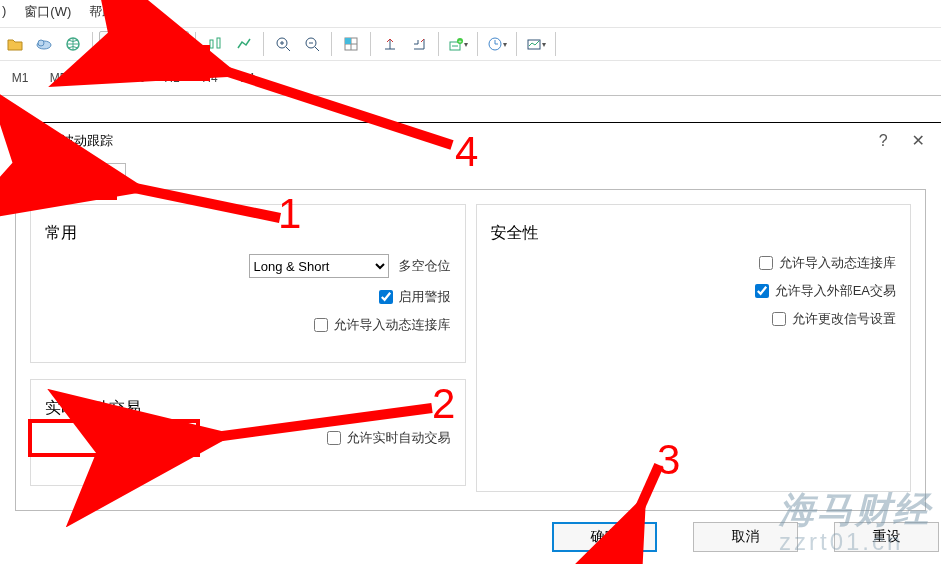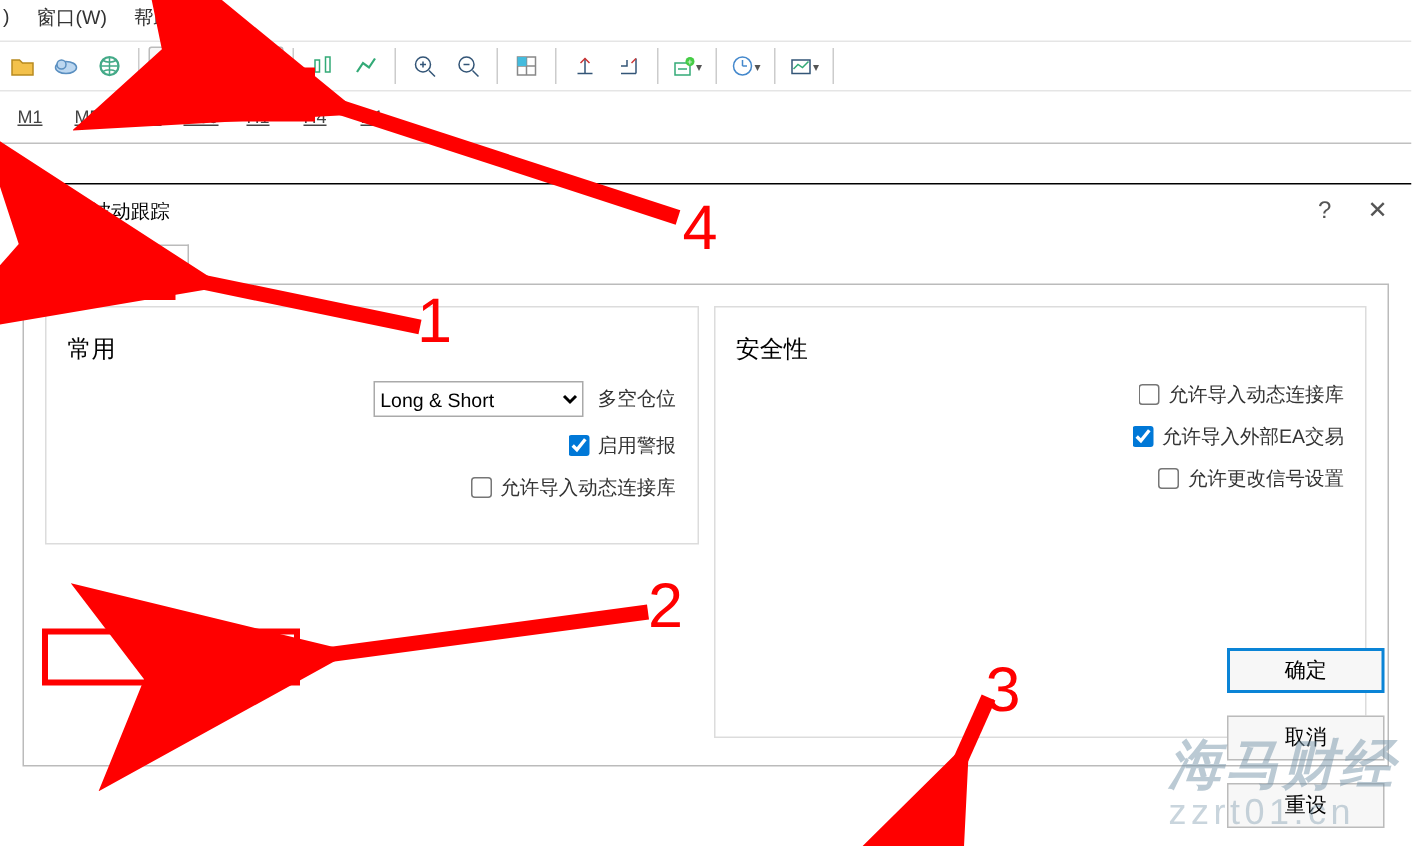--- a/index.html
+++ b/index.html
@@ -7,40 +7,40 @@
 
 .menubar { display: flex; gap: 18px; padding: 3px 2px 6px 2px; font-size: 13px; color: #333; }
 .menubar span { cursor: default; }
 
 .toolbar { display: flex; align-items: center; gap: 3px; padding: 3px 2px; border-top: 1px solid #e5e5e5; border-bottom: 1px solid #e5e5e5; }
 .tbtn { width: 26px; height: 26px; display: flex; align-items: center; justify-content: center; border: 1px solid transparent; background: #fff; font-size: 14px; cursor: pointer; }
 .tsep { width: 1px; height: 24px; background: #ccc; margin: 0 3px; }
 .autotrade { display: flex; align-items: center; gap: 4px; height: 26px; padding: 0 8px; border: 1px solid #bbb; border-radius: 2px; background: #f8f8f8; font-size: 13px; cursor: pointer; }
 
 .timebar { display: flex; gap: 2px; padding: 6px 2px; border-bottom: 1px solid #c0c0c0; }
-.tf { width: 36px; text-align: center; font-size: 12px; color: #444; padding: 3px 0; border: 1px solid transparent; cursor: pointer; text-decoration: underline; }
+.tf { width: 36px; text-align: center; font-size: 12px; color: #444; padding: 3px 0; border: 1px solid transparent; cursor: pointer; }
 
 .dialog { position: absolute; left: 0; top: 122px; width: 941px; height: 442px; background: #fff; border-top: 1px solid #000; }
 .dlg-title { display: flex; align-items: center; justify-content: space-between; padding: 9px 16px 9px 12px; font-size: 13px; gap: 34px; }
 .dlg-title .r { display: flex; gap: 24px; font-size: 16px; color: #555; }
 .dlg-title .r span { cursor: pointer; line-height: 1; }
 
 .tabrow { display: flex; align-items: flex-end; padding: 0 14px; font-size: 13px; height: 30px; }
 .tab { padding: 4px 14px; border: 1px solid transparent; border-bottom: none; cursor: pointer; color: #333; }
 .tab.active { border-color: #bbb; background: #fff; position: relative; top: 1px; }
 
 .panel { border: 1px solid #bbb; margin: 0 15px; height: 322px; padding: 14px 14px; display: flex; gap: 10px; }
 .col { flex: 1; position: relative; }
 .group { border: 1px solid #dcdcdc; padding: 18px 14px 18px 14px; position: relative; margin-bottom: 16px; }
 .row { display: flex; align-items: center; gap: 10px; margin: 10px 0; font-size: 13px; color: #333; justify-content: flex-end; }
 select.combo { width: 140px; height: 24px; font-size: 13px; border: 1px solid #aaa; background: #fff; }
 .chk { display: inline-flex; align-items: center; gap: 6px; cursor: pointer; }
 .chk input { width: 14px; height: 14px; accent-color: #0078d7; cursor: pointer; }
 
-.btnrow { position: absolute; right: 18px; bottom: 12px; display: flex; gap: 15px; align-items: center; flex-direction: column; }
+.btnrow { position: absolute; right: 2px; bottom: 12px; display: flex; gap: 36px; align-items: center; }
 .dbtn { width: 105px; height: 30px; font-size: 14px; background: #f7f7f7; border: 1px solid #bbb; cursor: pointer; }
 .dbtn.primary { border: 2px solid #0a84d6; }
 
 
 .redbox { position: absolute; border: 4px solid #f00; pointer-events: none; z-index: 50; }
 .rednum { position: absolute; color: #f00; font-size: 42px; font-weight: 400; font-family: Arial, sans-serif; z-index: 60; pointer-events: none; }
 svg.anno { position: absolute; left: 0; top: 0; pointer-events: none; z-index: 55; }
 
 .watermark { position: absolute; right: 10px; bottom: 10px; color: rgba(120,150,170,0.5); font-size: 36px; font-style: italic; font-weight: bold; letter-spacing: 2px; pointer-events: none; z-index: 70; line-height: 1.05; }
 .watermark small { display: block; font-size: 24px; letter-spacing: 3px; opacity: 0.8; font-style: normal; font-weight: normal; }
@@ -204,20 +204,29 @@
           </label>
         </div>
         <div class="row" style="margin-left:24px;">
           <label class="chk">
             <input type="checkbox" style="">
             <span>允许导入动态连接库</span>
           </label>
         </div>
       </div>
 
+      <div class="group" style="padding:18px 14px 28px 14px;">
+        <span class="legend">实时自动交易</span>
+        <div class="row">
+          <label class="chk">
+            <input type="checkbox" style="">
+            <span>允许实时自动交易</span>
+          </label>
+        </div>
+      </div>
     </div>
 
     <div class="col">
       <div class="group" style="height:288px;">
         <span class="legend">安全性</span>
         <div class="row">
           <label class="chk">
             <input type="checkbox" style="">
             <span>允许导入动态连接库</span>
           </label>

